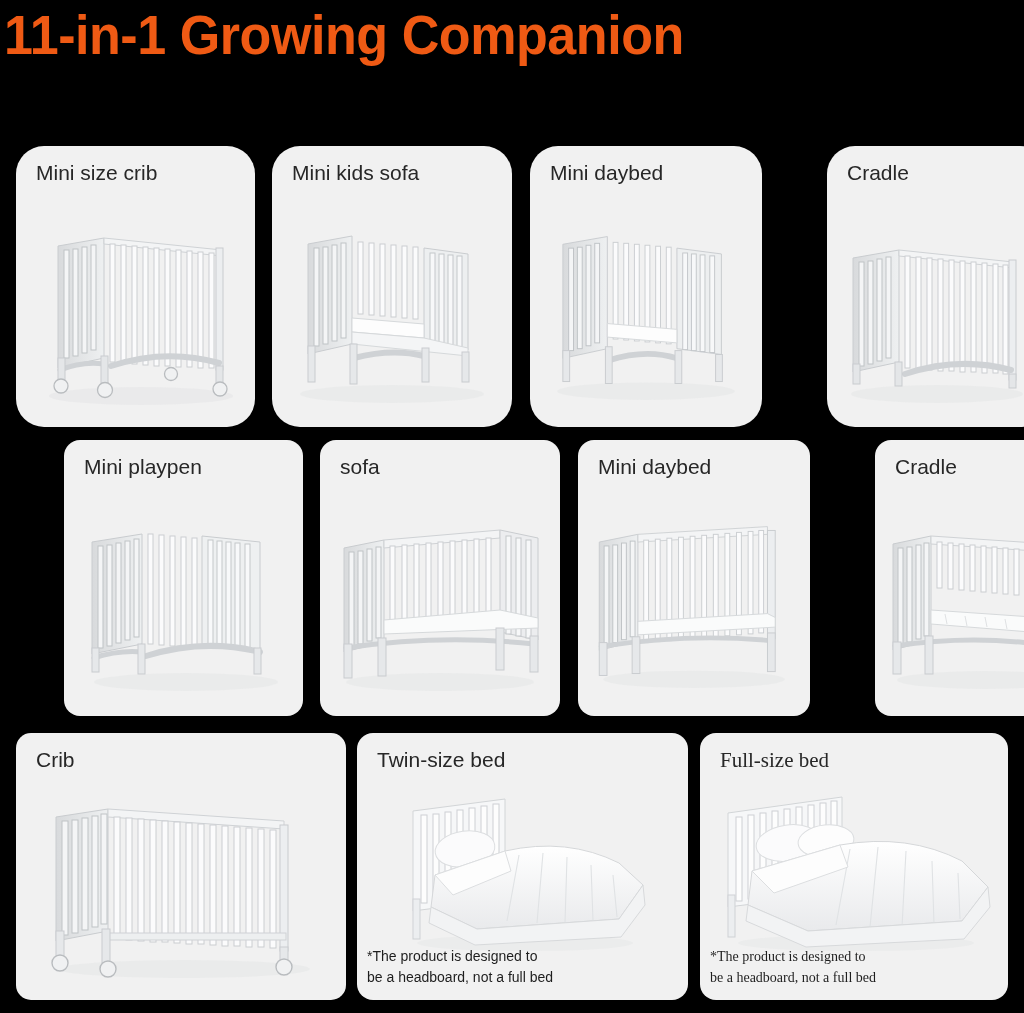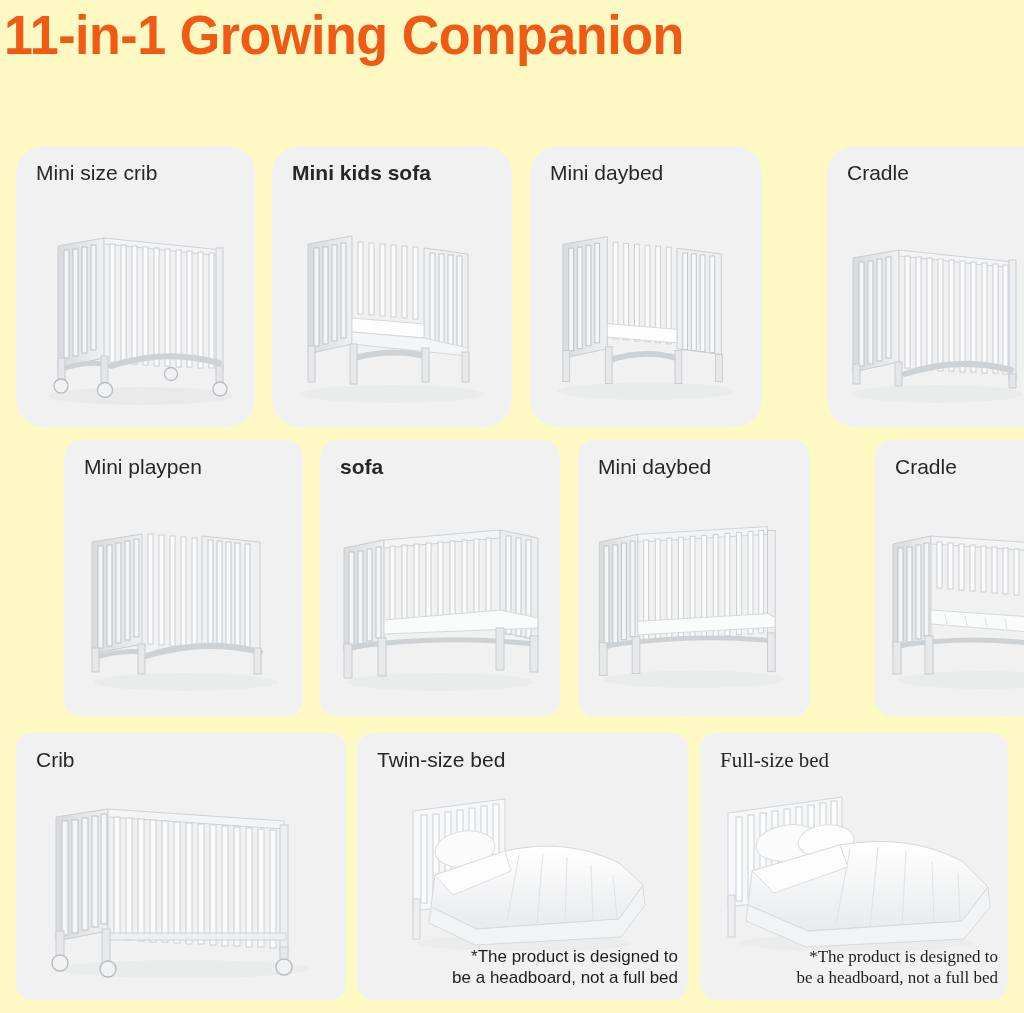--- a/index.html
+++ b/index.html
@@ -3,21 +3,21 @@
 <meta charset="utf-8">
 <style>
   * { box-sizing: border-box; margin: 0; padding: 0; }
   html, body {
     width: 1024px;
     height: 1013px;
     background: #ffffff;
     font-family: "Liberation Sans", sans-serif;
     overflow: hidden;
   }
-  .page { position: relative; width: 1024px; height: 1013px; background: #fef9c3; }
+  .page { position: relative; width: 1024px; height: 1013px; background: #000000; }
 
   .title {
     position: absolute;
     left: 4px;
     top: 2px;
     font-size: 56px;
     line-height: 66px;
     font-weight: 700;
     color: #ef5a14;
     letter-spacing: -0.5px;
@@ -47,30 +47,30 @@
     position: absolute;
     left: 0;
     right: 0;
   }
   .card-art svg { display: block; width: 100%; height: 100%; }
   .card-note {
     position: absolute;
     left: 0;
     right: 0;
     bottom: 12px;
-    text-align: right;
-    font-size: 17px;
+    text-align: left;
+    font-size: 14px;
     line-height: 21px;
     color: #1e1e1e;
     padding: 0 10px;
   }
 
   
   .c1 { left: 16px;  width: 239px; }
-  .c2 { left: 272px; width: 240px; font-weight: bold; }
+  .c2 { left: 272px; width: 240px; }
   .c3 { left: 530px; width: 232px; }
   .c4 { left: 827px; width: 221px; }
   .r1 { top: 146px; height: 281px; border-radius: 28px; }
   .r2 { top: 440px; height: 276px; margin-left: 48px; }
 
   
   .r3 { top: 733px; height: 267px; }
   .w1 { left: 16px;  width: 330px; border-radius: 15px; }
   .w2 { left: 357px; width: 331px; }
   .w3 { left: 700px; width: 308px; font-family: Liberation Serif, serif; }

